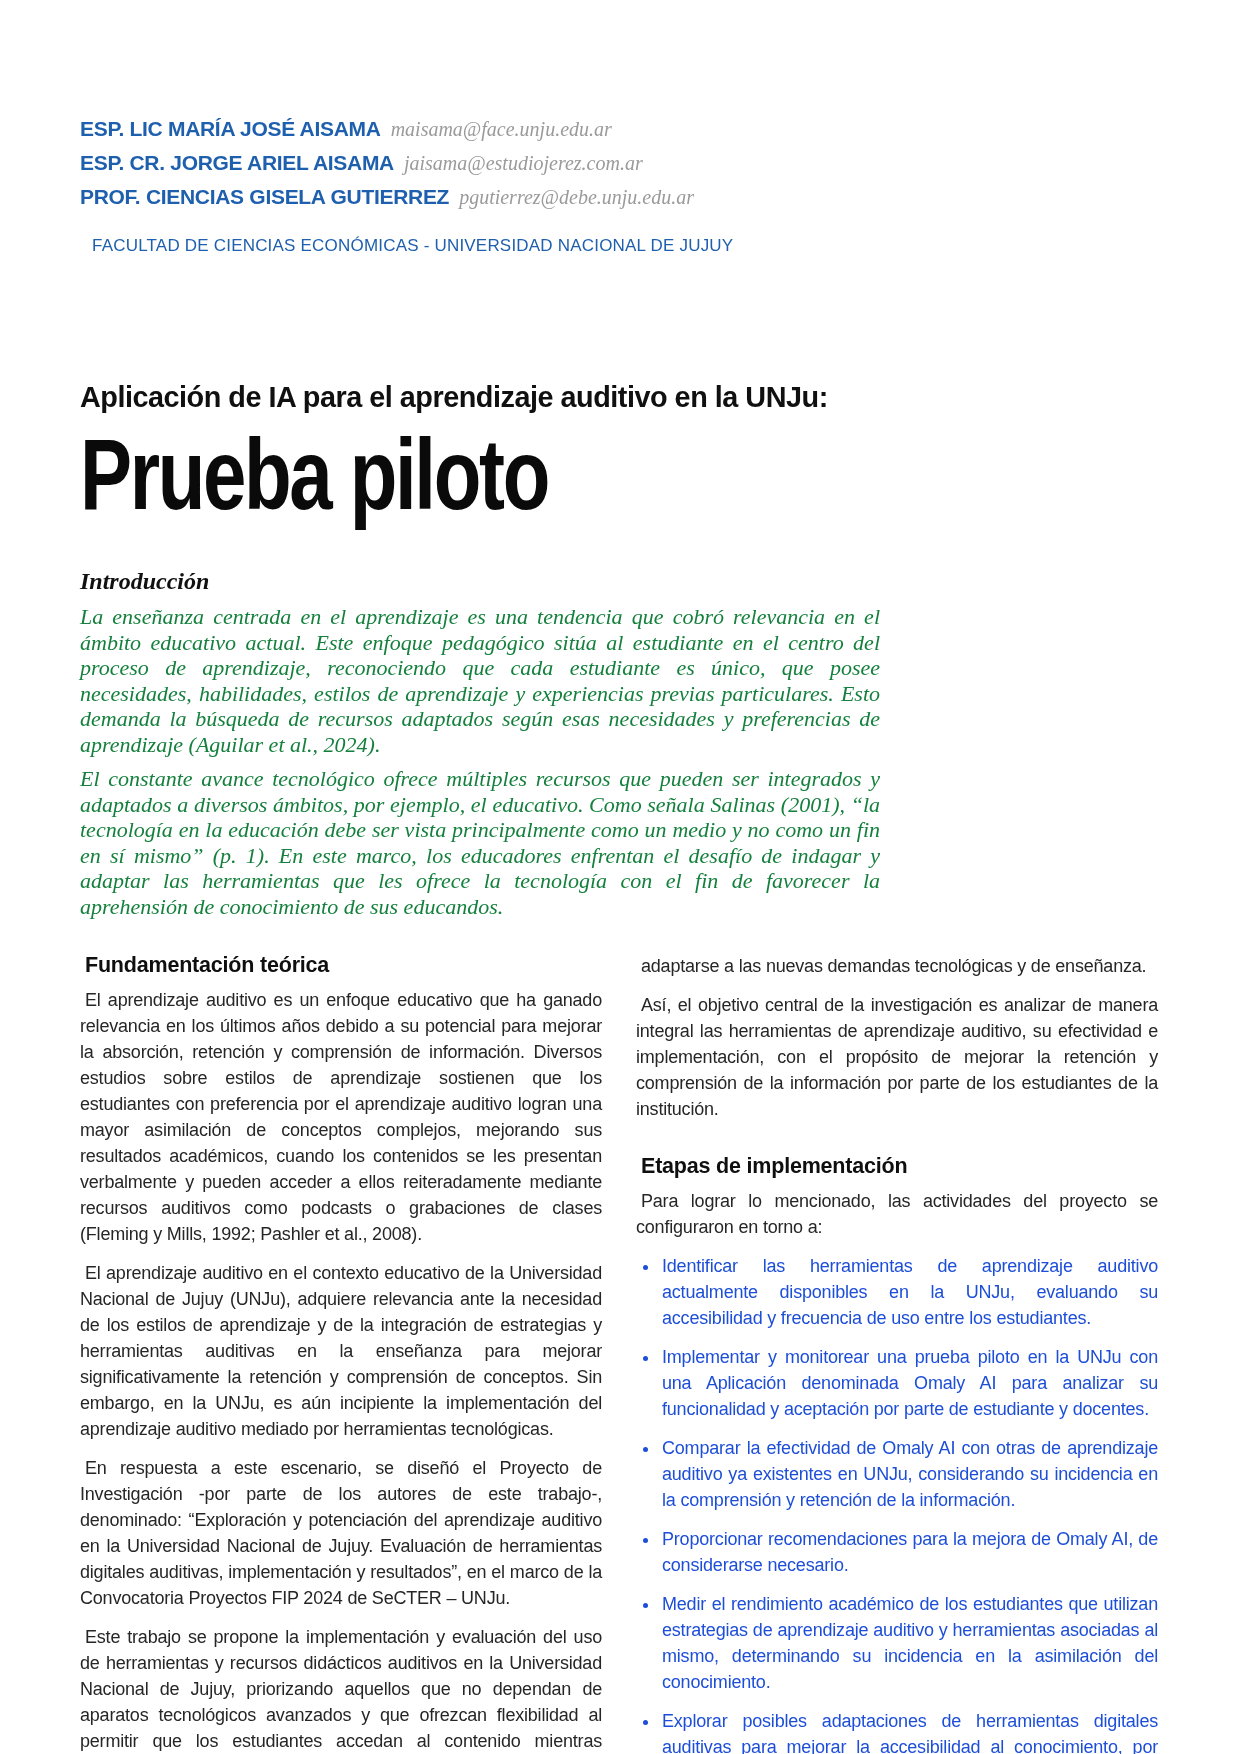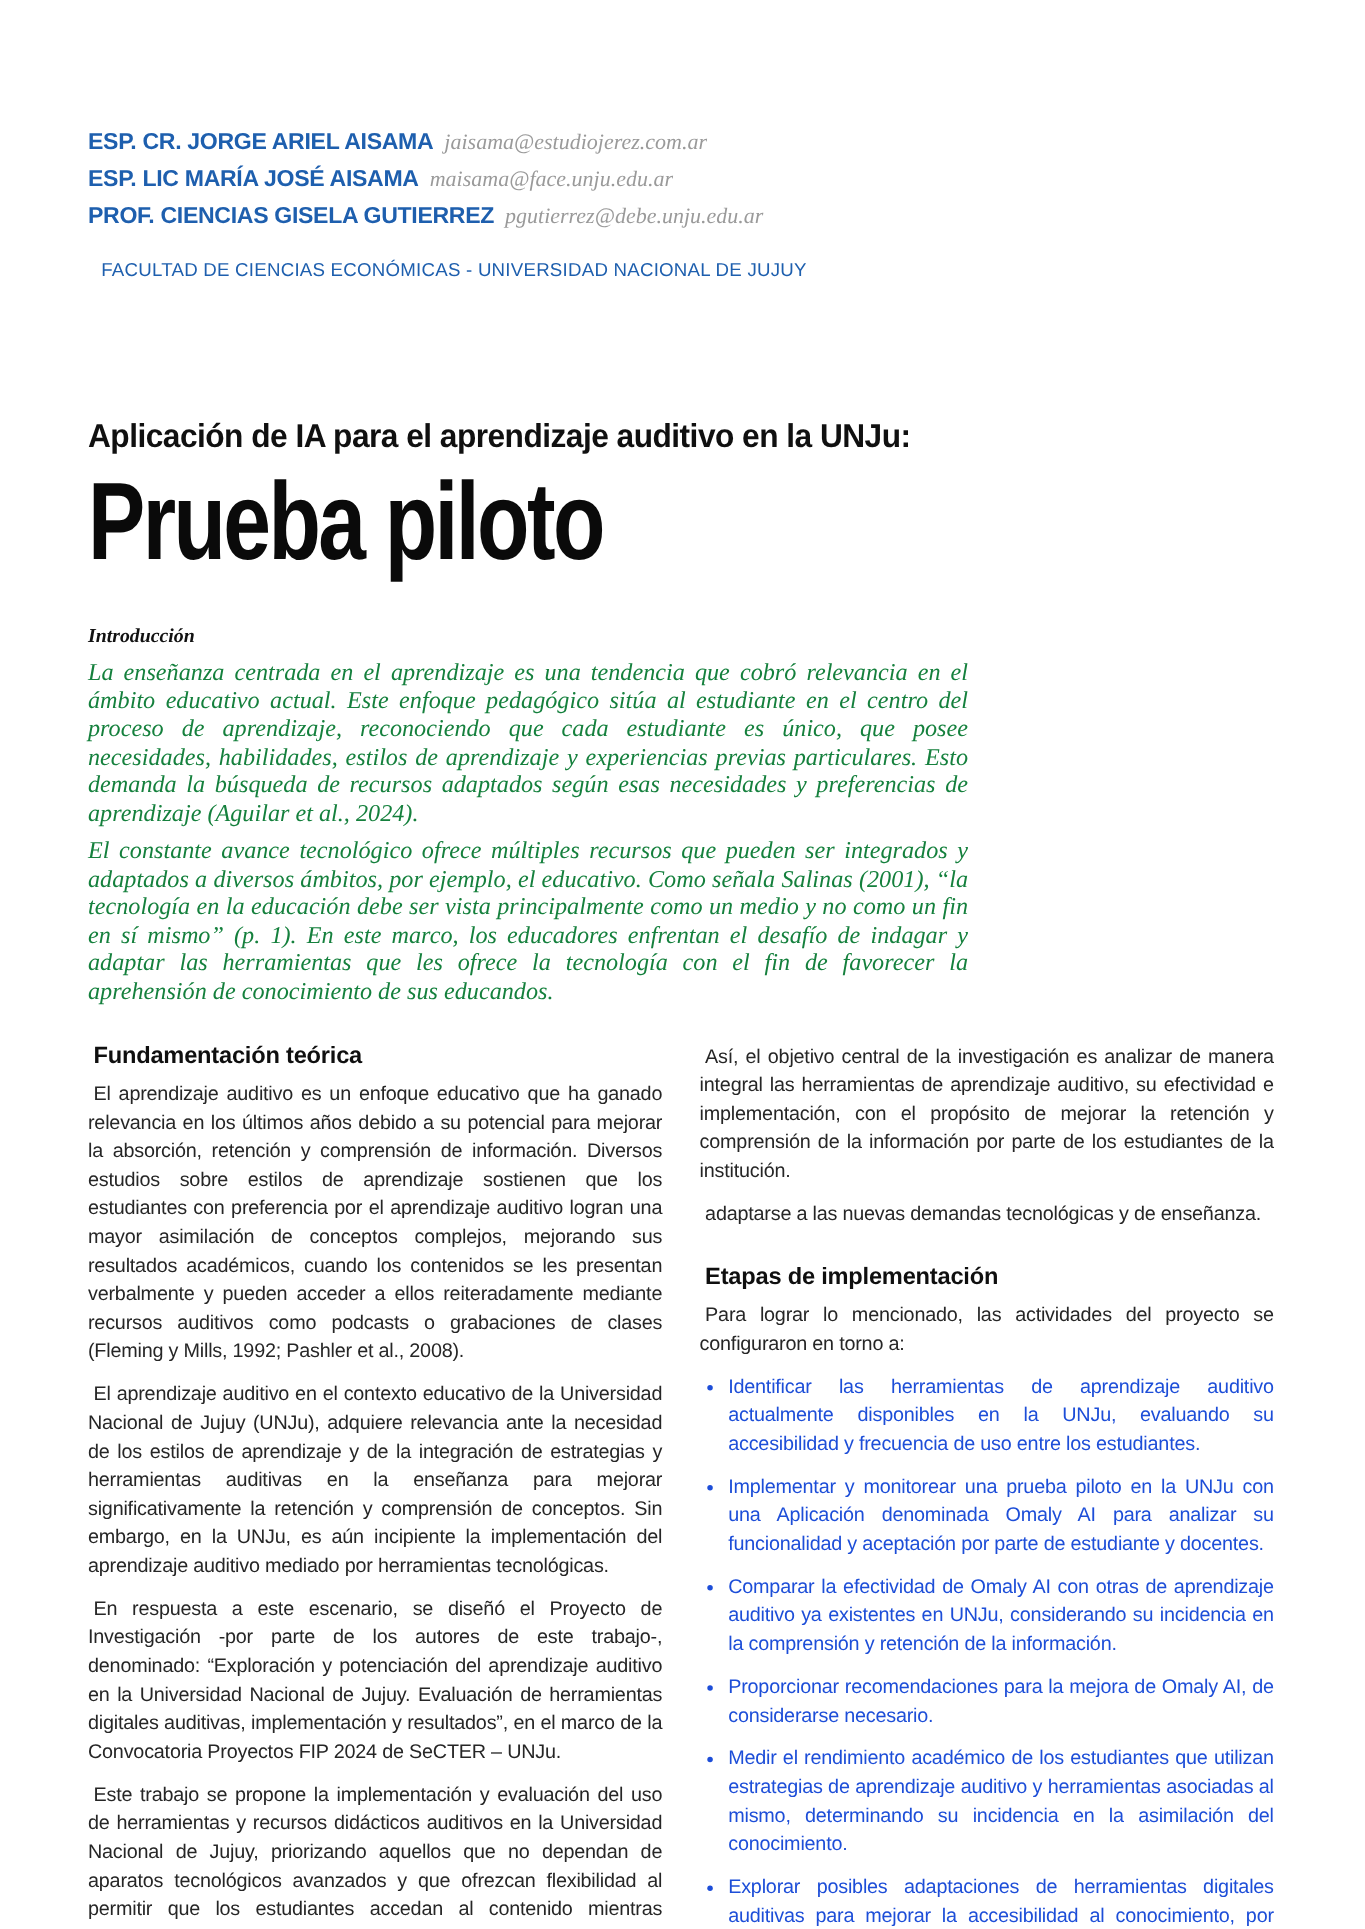--- a/index.html
+++ b/index.html
@@ -37,21 +37,21 @@
     margin-top:10px; font-size:100px; font-weight:bold; color:#0a0a0a;
     line-height:1.0; letter-spacing:-3px;
     transform:scaleX(0.78); transform-origin:left; white-space:nowrap;
   }
 
   
   .intro { width:800px; }
   .intro-heading {
     margin-top:44px;
     font-family:"Liberation Serif", serif; font-style:italic; font-weight:bold;
-    font-size:18px; color:#111111;
+    font-size:24px; color:#111111;
   }
   .intro p {
     font-family:"Liberation Serif", serif; font-style:italic;
     font-size:22px; line-height:25.5px; color:#15803d;
     text-align:justify; margin-top:9px;
   }
 
   
   .columns { display:flex; gap:34px; margin-top:34px; }
   .col { width:522px; }
@@ -72,26 +72,26 @@
     padding-left:2px;
   }
 </style>
 </head>
 <body>
 
 <div class="content">
 
   <div class="authors">
     <div class="author-line">
+      <span class="author-name">ESP. LIC MARÍA JOSÉ AISAMA</span>
+      <span class="author-email">maisama@face.unju.edu.ar</span>
+    </div>
+    <div class="author-line">
       <span class="author-name">ESP. CR. JORGE ARIEL AISAMA</span>
       <span class="author-email">jaisama@estudiojerez.com.ar</span>
-    </div>
-    <div class="author-line">
-      <span class="author-name">ESP. LIC MARÍA JOSÉ AISAMA</span>
-      <span class="author-email">maisama@face.unju.edu.ar</span>
     </div>
     <div class="author-line">
       <span class="author-name">PROF. CIENCIAS GISELA GUTIERREZ</span>
       <span class="author-email">pgutierrez@debe.unju.edu.ar</span>
     </div>
   </div>
 
   <div class="affiliation">FACULTAD DE CIENCIAS ECONÓMICAS - UNIVERSIDAD NACIONAL DE JUJUY</div>
 
   <div class="kicker">Aplicación de IA para el aprendizaje auditivo en la UNJu:</div>
@@ -108,22 +108,22 @@
     <div class="col">
       <div class="col-heading">Fundamentación teórica</div>
       <p>El aprendizaje auditivo es un enfoque educativo que ha ganado relevancia en los últimos años debido a su potencial para mejorar la absorción, retención y comprensión de información. Diversos estudios sobre estilos de aprendizaje sostienen que los estudiantes con preferencia por el aprendizaje auditivo logran una mayor asimilación de conceptos complejos, mejorando sus resultados académicos, cuando los contenidos se les presentan verbalmente y pueden acceder a ellos reiteradamente mediante recursos auditivos como podcasts o grabaciones de clases (Fleming y Mills, 1992; Pashler et al., 2008).</p>
       <p>El aprendizaje auditivo en el contexto educativo de la Universidad Nacional de Jujuy (UNJu), adquiere relevancia ante la necesidad de los estilos de aprendizaje y de la integración de estrategias y herramientas auditivas en la enseñanza para mejorar significativamente la retención y comprensión de conceptos. Sin embargo, en la UNJu, es aún incipiente la implementación del aprendizaje auditivo mediado por herramientas tecnológicas.</p>
 
       <p>En respuesta a este escenario, se diseñó el Proyecto de Investigación -por parte de los autores de este trabajo-, denominado: “Exploración y potenciación del aprendizaje auditivo en la Universidad Nacional de Jujuy. Evaluación de herramientas digitales auditivas, implementación y resultados”, en el marco de la Convocatoria Proyectos FIP 2024 de SeCTER – UNJu.</p>
       <p>Este trabajo se propone la implementación y evaluación del uso de herramientas y recursos didácticos auditivos en la Universidad Nacional de Jujuy, priorizando aquellos que no dependan de aparatos tecnológicos avanzados y que ofrezcan flexibilidad al permitir que los estudiantes accedan al contenido mientras efectúan otras actividades (Morales y Rojas, 2022). Esto es esencial para mejorar la calidad educativa y</p>
     </div>
 
     <div class="col">
+      <p>adaptarse a las nuevas demandas tecnológicas y de enseñanza.</p>
       <p>Así, el objetivo central de la investigación es analizar de manera integral las herramientas de aprendizaje auditivo, su efectividad e implementación, con el propósito de mejorar la retención y comprensión de la información por parte de los estudiantes de la institución.</p>
-      <p>adaptarse a las nuevas demandas tecnológicas y de enseñanza.</p>
 
       <div class="col-heading spaced">Etapas de implementación</div>
       <p>Para lograr lo mencionado, las actividades del proyecto se configuraron en torno a:</p>
 
       <ul class="bullets">
         <li>Identificar las herramientas de aprendizaje auditivo actualmente disponibles en la UNJu, evaluando su accesibilidad y frecuencia de uso entre los estudiantes.</li>
         <li>Implementar y monitorear una prueba piloto en la UNJu con una Aplicación denominada Omaly AI para analizar su funcionalidad y aceptación por parte de estudiante y docentes.</li>
         <li>Comparar la efectividad de Omaly AI con otras de aprendizaje auditivo ya existentes en UNJu, considerando su incidencia en la comprensión y retención de la información.</li>
         <li>Proporcionar recomendaciones para la mejora de Omaly AI, de considerarse necesario.</li>
         <li>Medir el rendimiento académico de los estudiantes que utilizan estrategias de aprendizaje auditivo y herramientas asociadas al mismo, determinando su incidencia en la asimilación del conocimiento.</li>

